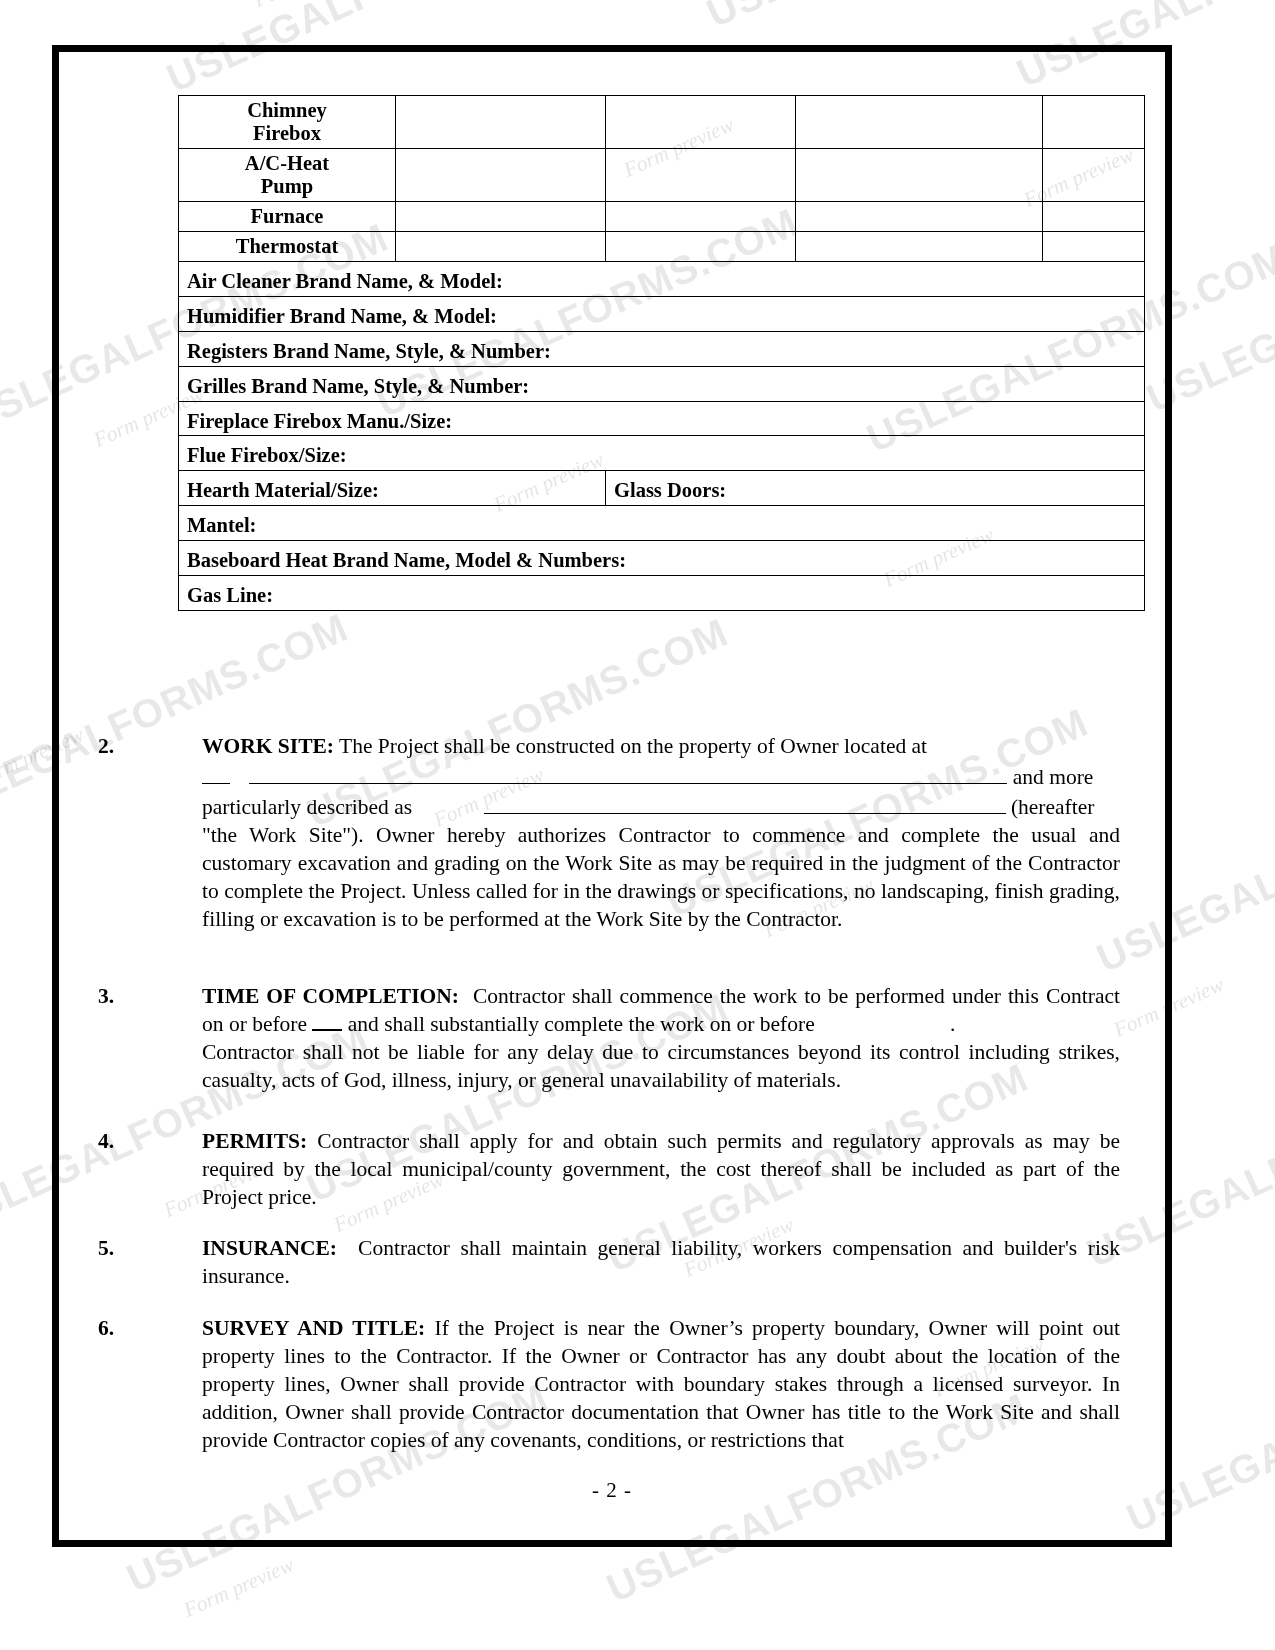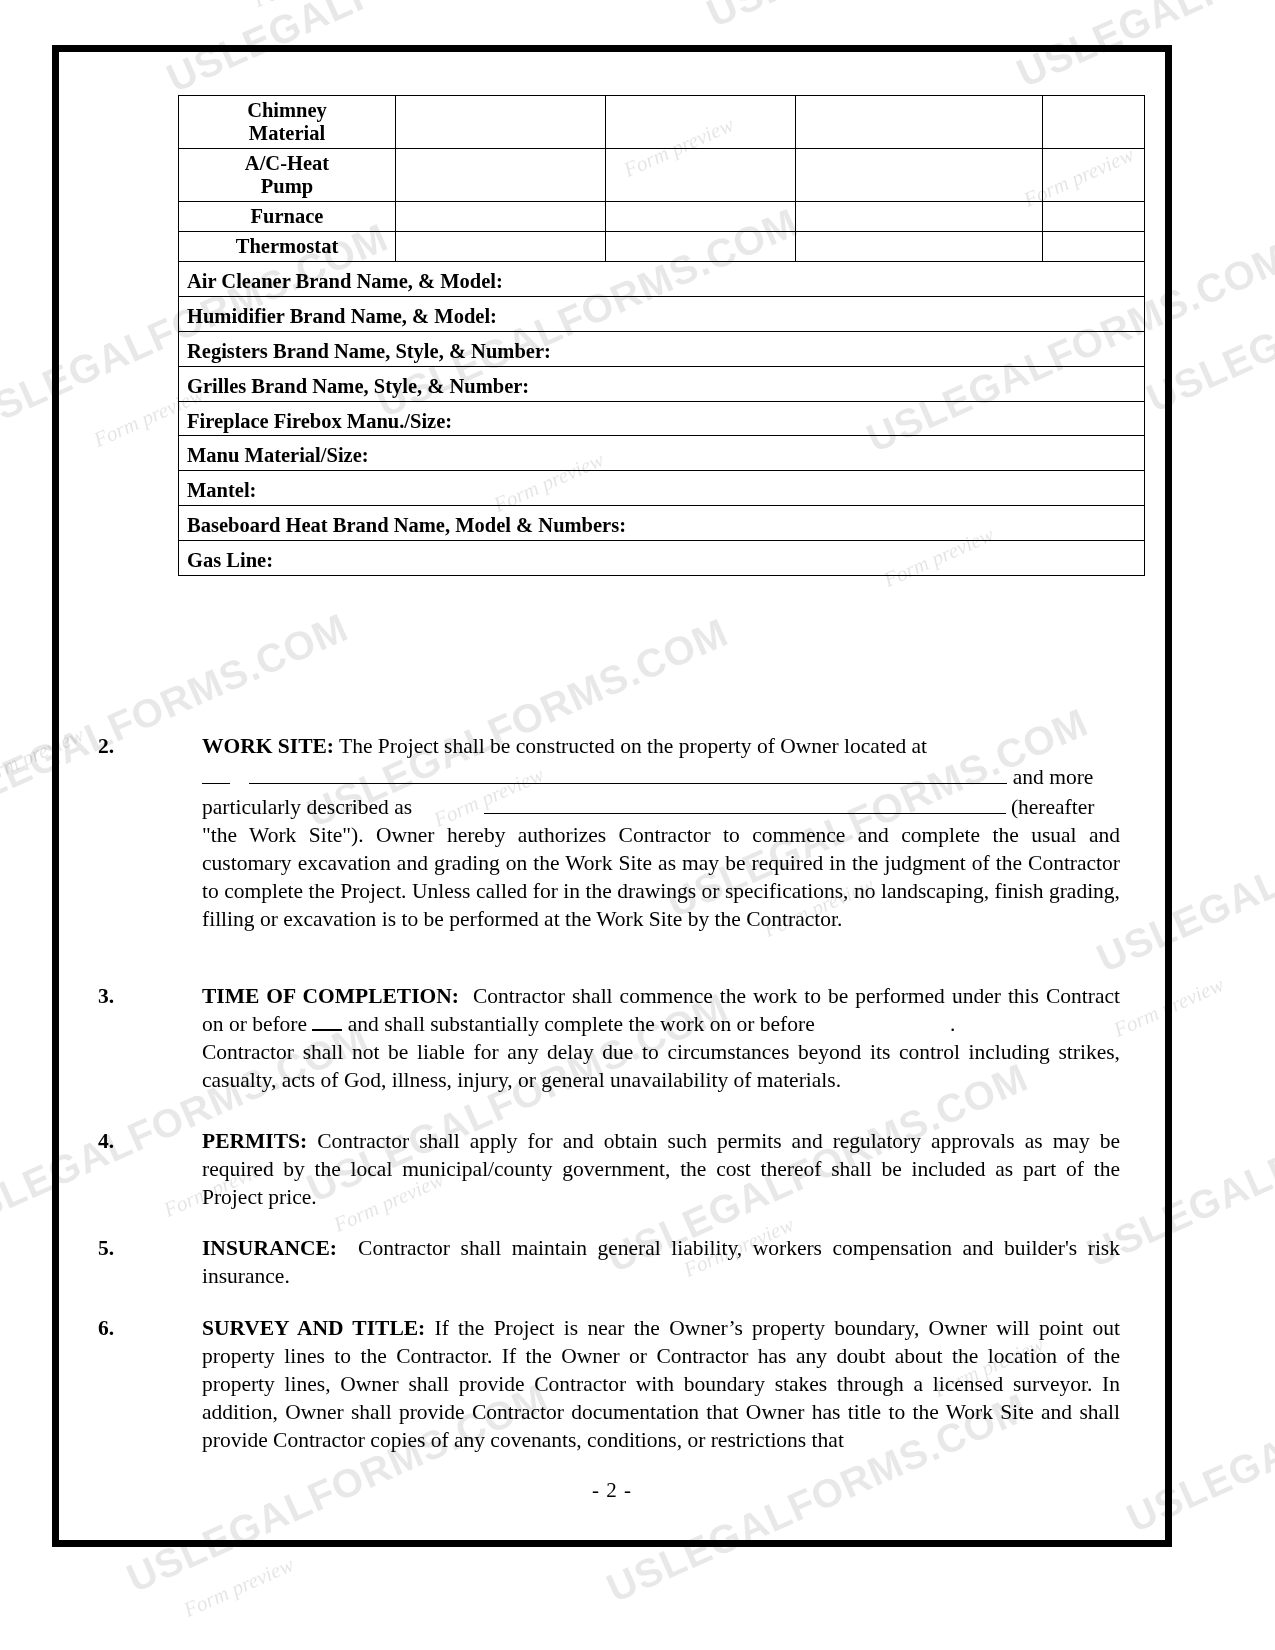--- a/index.html
+++ b/index.html
@@ -172,21 +172,21 @@
       <col style="width:217px">
       <col style="width:210px">
       <col style="width:190px">
       <col style="width:247px">
       <col style="width:102px">
     </colgroup>
     <tbody>
       <tr class="row-tall">
         <td class="lbl-center">
           <span>Chimney</span><br>
-          <span>Material</span>
+          <span>Firebox</span>
         </td>
         <td></td>
         <td></td>
         <td></td>
         <td></td>
       </tr>
       <tr class="row-tall">
         <td class="lbl-center">
           <span>A/C-Heat</span><br>
           <span>Pump</span>
@@ -219,21 +219,25 @@
       <tr class="row-wide">
         <td colspan="5">Registers Brand Name, Style, &amp; Number:</td>
       </tr>
       <tr class="row-wide">
         <td colspan="5">Grilles Brand Name, Style, &amp; Number:</td>
       </tr>
       <tr class="row-wide">
         <td colspan="5">Fireplace Firebox Manu./Size:</td>
       </tr>
       <tr class="row-wide">
-        <td colspan="5">Manu Material/Size:</td>
+        <td colspan="5">Flue Firebox/Size:</td>
+      </tr>
+      <tr class="row-wide">
+        <td colspan="2" style="width:427px">Hearth Material/Size:</td>
+        <td colspan="3">Glass Doors:</td>
       </tr>
       <tr class="row-wide">
         <td colspan="5">Mantel:</td>
       </tr>
       <tr class="row-wide">
         <td colspan="5">Baseboard Heat Brand Name, Model &amp; Numbers:</td>
       </tr>
       <tr class="row-mid">
         <td colspan="5">Gas Line:</td>
       </tr>

